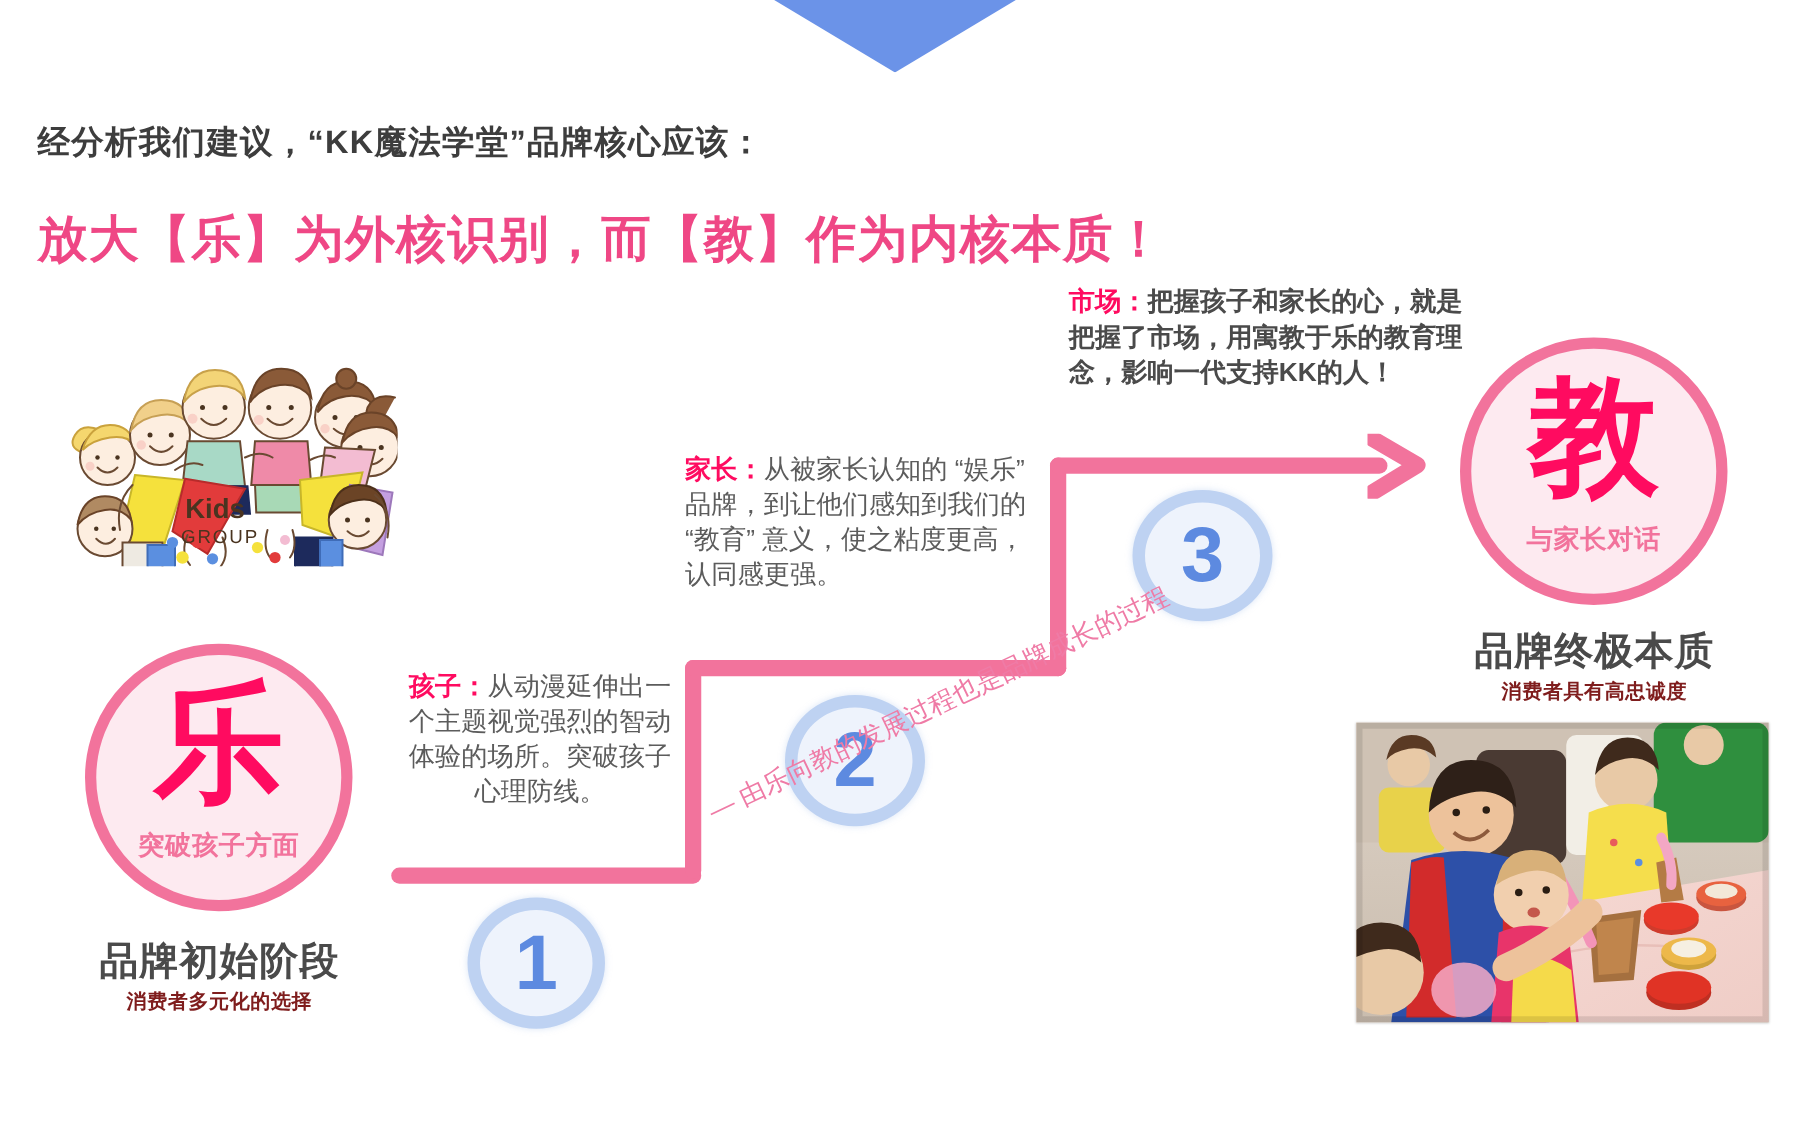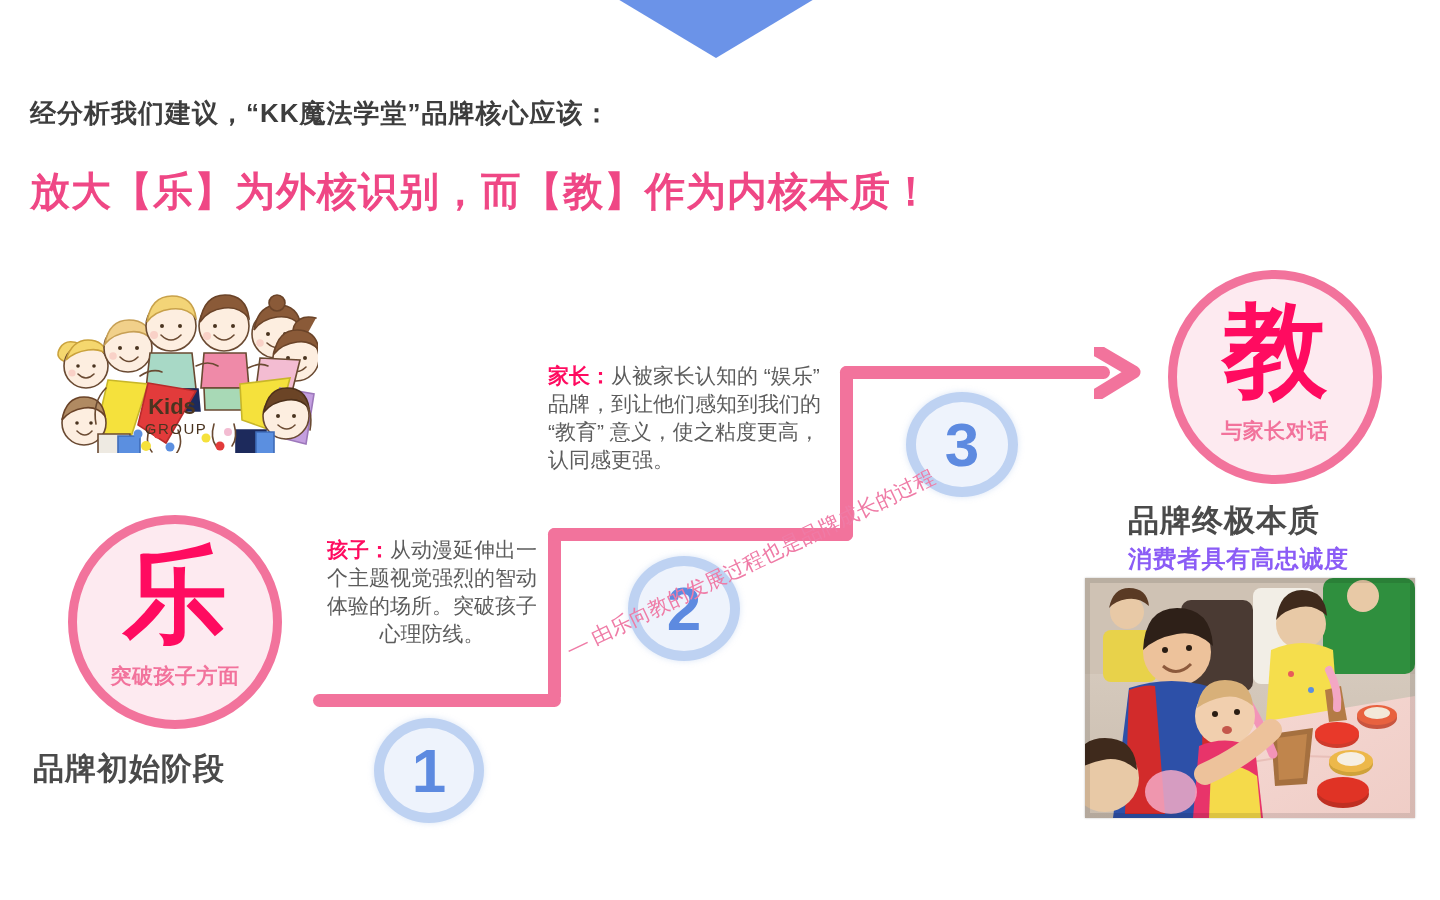--- a/index.html
+++ b/index.html
@@ -50,23 +50,23 @@
     font-size:104px;line-height:0.92;font-weight:bold;
     color:#ff0b60;
     margin-top:-6px;
   }
   .circle-sub{
     font-size:21px;font-weight:bold;color:#f2739c;
     margin-top:18px;letter-spacing:0.5px;white-space:nowrap;
   }
 
   
-  .cap-block{text-align:left;}
+  .cap-block{text-align:center;}
   .cap-main{font-size:31px;font-weight:bold;color:#4a4a4a;white-space:nowrap;letter-spacing:1px;}
-  .cap-sub{font-size:24px;font-weight:bold;color:#8b5cf6;white-space:nowrap;letter-spacing:0.5px;margin-top:1px;}
+  .cap-sub{font-size:16px;font-weight:bold;color:#7f1d1d;white-space:nowrap;letter-spacing:0.5px;margin-top:1px;}
   .cap-left{left:33px;top:748px;width:285px;}
   .cap-right{left:1128px;top:500px;width:295px;}
 
   
   .num-circle{
     border-radius:50%;
     background:#eef3fc;
     border:10px solid #bed2f2;
     box-sizing:border-box;
     display:flex;align-items:center;justify-content:center;
@@ -263,39 +263,43 @@
   <div class="abs num-circle n3">
     <span>3</span>
   </div>
 
   <div class="abs big-circle circle-le">
     <div class="big-char">乐</div>
     <div class="circle-sub">突破孩子方面</div>
   </div>
   <div class="abs cap-block cap-left">
     <div class="cap-main">品牌初始阶段</div>
+    <div class="cap-sub">消费者多元化的选择</div>
   </div>
 
   <div class="abs big-circle circle-jiao">
     <div class="big-char">教</div>
     <div class="circle-sub">与家长对话</div>
   </div>
   <div class="abs cap-block cap-right">
     <div class="cap-main">品牌终极本质</div>
     <div class="cap-sub">消费者具有高忠诚度</div>
   </div>
 
   <div class="abs tblock txt-child">
     <span class="tlabel">孩子</span><span class="tlabel">：</span><span>从动漫延伸出一个主题视觉强烈的智动体验的场所。突破孩子心理防线。</span>
   </div>
 
   <div class="abs tblock txt-parent">
     <span class="tlabel">家长</span><span class="tlabel">：</span><span>从被家长认知的 “娱乐” 品牌，到让他们感知到我们的 “教育” 意义，使之粘度更高，认同感更强。</span>
   </div>
 
+  <div class="abs txt-market">
+    <span class="tlabel">市场</span><span class="tlabel">：</span><span>把握孩子和家长的心，就是把握了市场，用寓教于乐的教育理念，影响一代支持KK的人！</span>
+  </div>
 
   <div class="abs diag">— 由乐向教的发展过程也是品牌成长的过程</div>
 
   <div class="abs photo">
     <svg viewBox="0 0 330 240" width="330" height="240" aria-hidden="true">
       <defs>
         <linearGradient id="wallg" x1="0" y1="0" x2="0" y2="1">
           <stop offset="0" stop-color="#ddd2c6"></stop>
             <stop offset="1" stop-color="#c9bcae"></stop>
         </linearGradient>

